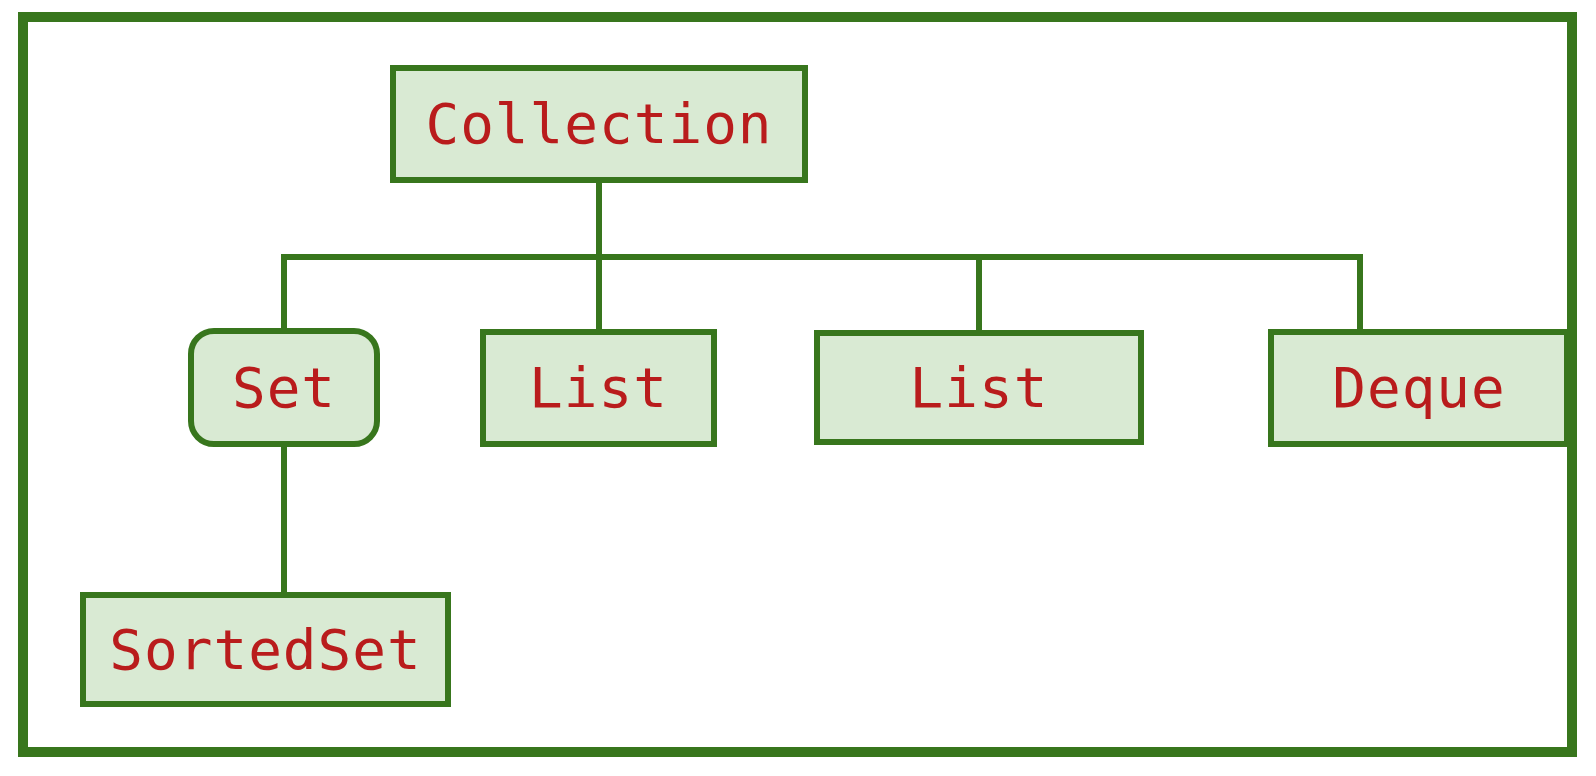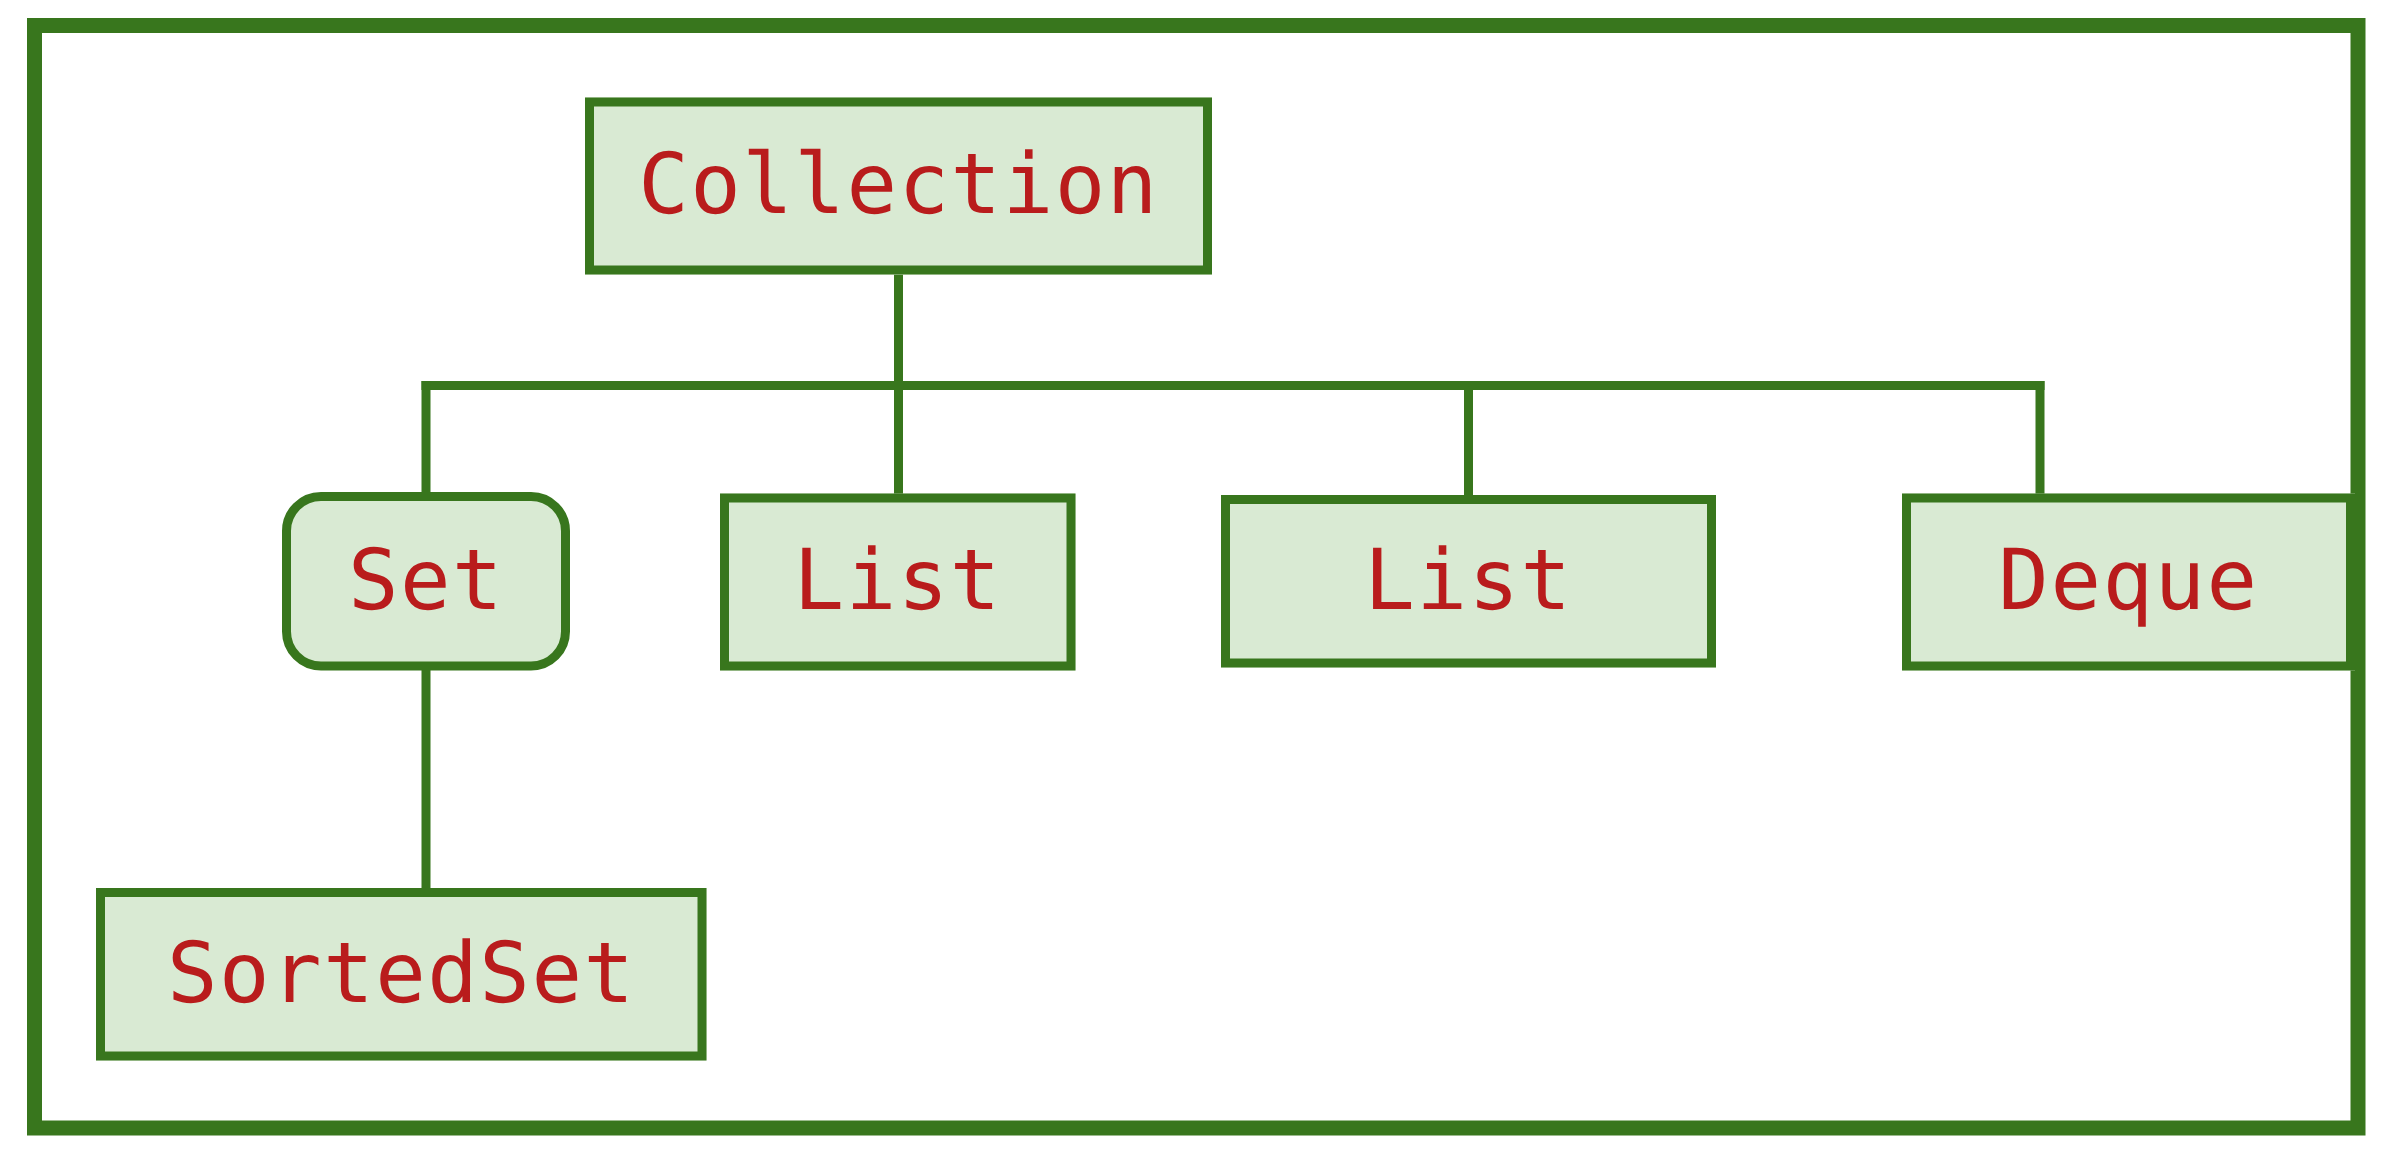--- a/index.html
+++ b/index.html
@@ -82,17 +82,17 @@
   </div>
 
   <div class="node" style="left:814px; top:330px; width:330px; height:115px;">
     <span>List</span>
   </div>
 
   <div class="node" style="left:1268px; top:329px; width:302px; height:118px;">
     <span>Deque</span>
   </div>
 
-  <div class="node" style="left:64px; top:592px; width:407px; height:115px;">
+  <div class="node" style="left:80px; top:592px; width:371px; height:115px;">
     <span>SortedSet</span>
   </div>
 
 </div>
 
 </body></html>

